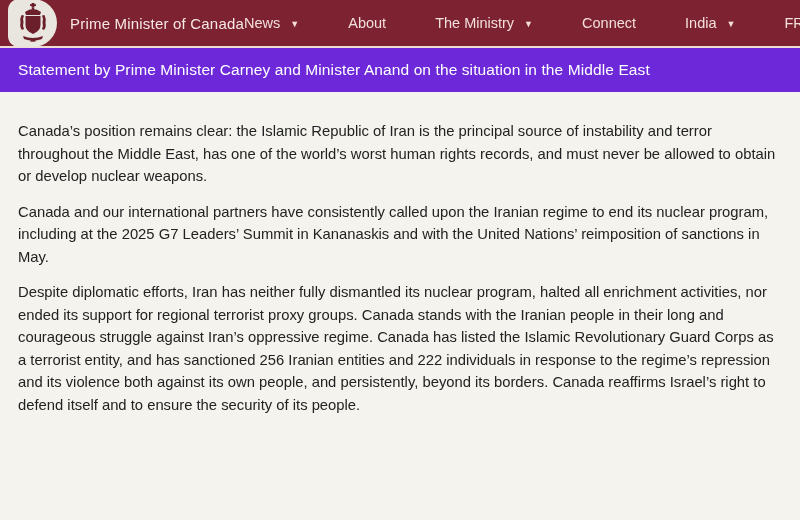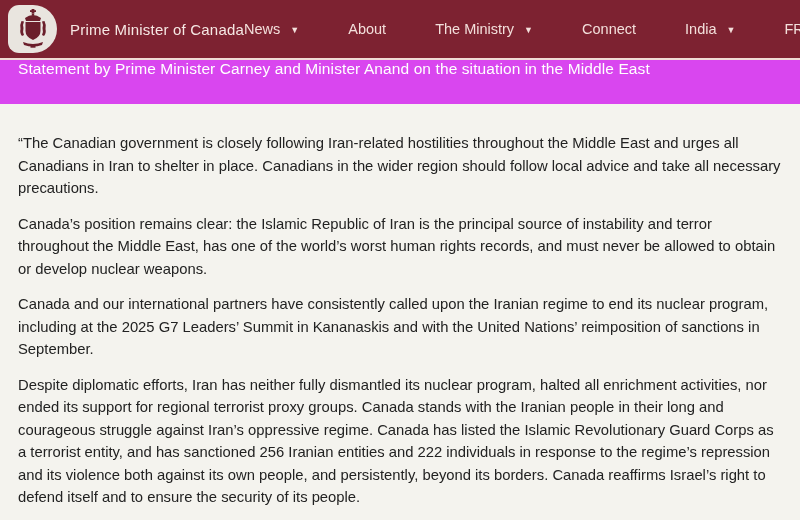--- a/index.html
+++ b/index.html
@@ -6,21 +6,21 @@
   html, body { margin: 0; padding: 0; }
   body {
     width: 800px; height: 520px;
     font-family: "Liberation Sans", sans-serif;
     background: #f4f3ee;
     overflow: hidden;
   }
 
   
   .header {
-    height: 60px;
+    height: 48px;
     background: #7d2231;
     border-bottom: 2px solid #efdcd5;
     display: flex;
     align-items: center;
     position: relative;
   }
   .logo-pill {
     width: 49px; height: 48px;
     margin-left: 8px;
     background: #e9e5df;
@@ -56,22 +56,23 @@
   .caret {
     font-size: 9px;
     line-height: 1;
     margin-top: 2px;
     color: #f3dfdb;
   }
 
   
   .title-band {
     height: 44px;
-    background: #d946ef;
+    background: #6d28d9;
     display: flex;
+    align-items: center;
     padding: 0 18px;
   }
   .page-title {
     color: #ffffff;
     font-size: 15.5px;
     font-weight: 400;
     letter-spacing: 0.1px;
     white-space: nowrap;
   }
 
@@ -157,22 +158,21 @@
 <div class="title-band">
   <h1 class="page-title" style="margin:0;">Statement by Prime Minister Carney and Minister Anand on the situation in the Middle East</h1>
 </div>
 
 <div class="article">
   <div class="dateline">
   </div>
 
   <div class="body-text">
 
-      <p class="para">“The Canadian government is closely following Iran-related hostilities throughout the Middle East and urges all Canadians in Iran to shelter in place. Canadians in the wider region should follow local advice and take all necessary precautions.</p>
 
       <p class="para">Canada’s position remains clear: the Islamic Republic of Iran is the principal source of instability and terror throughout the Middle East, has one of the world’s worst human rights records, and must never be allowed to obtain or develop nuclear weapons.</p>
 
-      <p class="para">Canada and our international partners have consistently called upon the Iranian regime to end its nuclear program, including at the 2025 G7 Leaders’ Summit in Kananaskis and with the United Nations’ reimposition of sanctions in September.</p>
+      <p class="para">Canada and our international partners have consistently called upon the Iranian regime to end its nuclear program, including at the 2025 G7 Leaders’ Summit in Kananaskis and with the United Nations’ reimposition of sanctions in May.</p>
 
       <p class="para">Despite diplomatic efforts, Iran has neither fully dismantled its nuclear program, halted all enrichment activities, nor ended its support for regional terrorist proxy groups. Canada stands with the Iranian people in their long and courageous struggle against Iran’s oppressive regime. Canada has listed the Islamic Revolutionary Guard Corps as a terrorist entity, and has sanctioned 256 Iranian entities and 222 individuals in response to the regime’s repression and its violence both against its own people, and persistently, beyond its borders. Canada reaffirms Israel’s right to defend itself and to ensure the security of its people.</p>
 
     </div>
 </div>
 
 </body></html>

